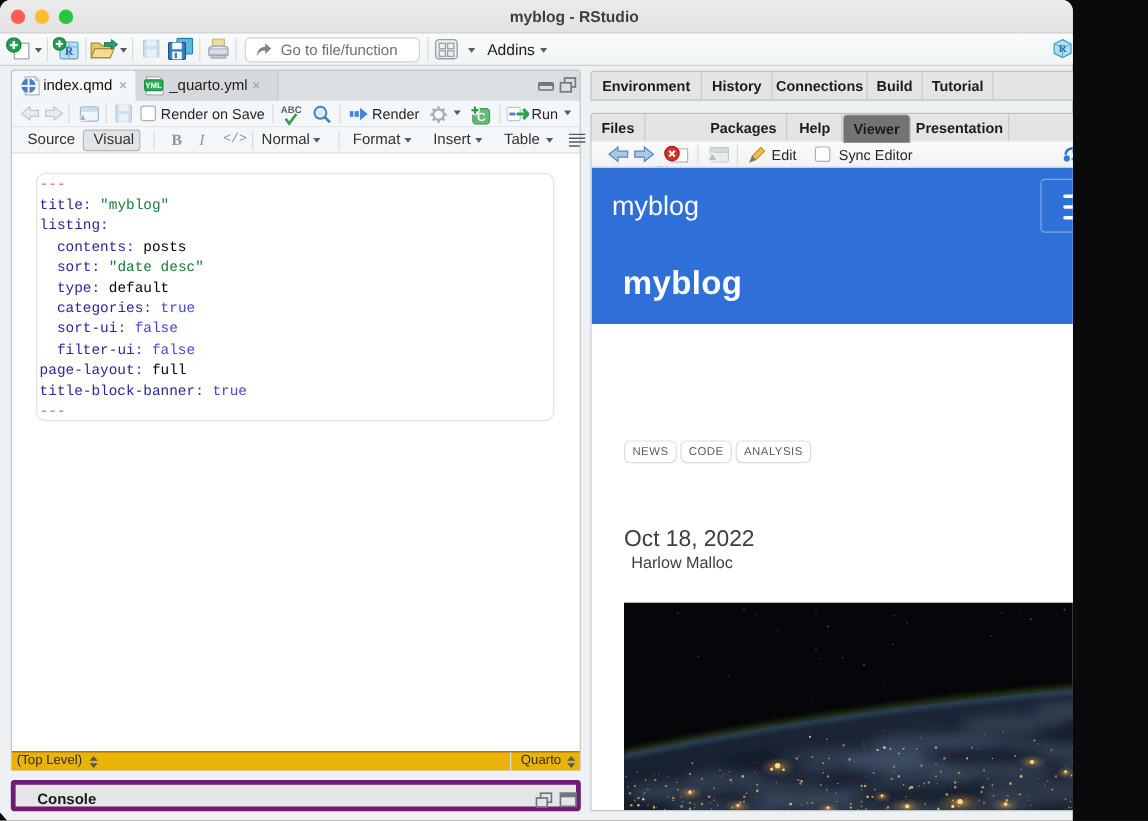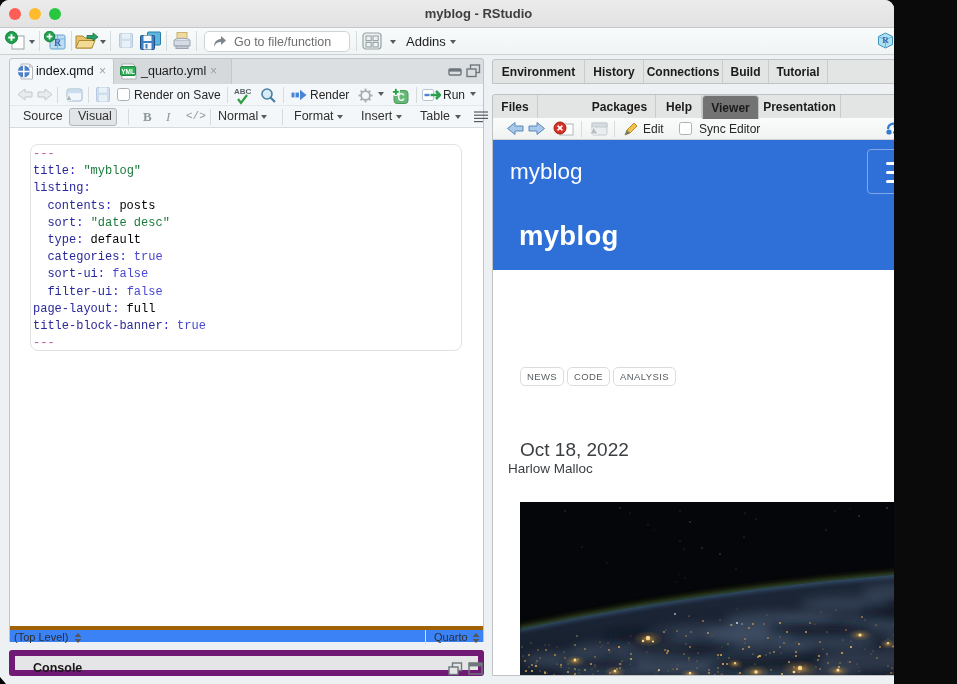--- a/index.html
+++ b/index.html
@@ -27,44 +27,44 @@
   .tab { top:0; height:25px; font-size:12.5px; color:#101010; }
   #tab1 { left:0px; width:104px; background:#f4f7f9; border-right:1px solid #c5c8ca; border-radius:3px 3px 0 0; }
   #tab2 { left:104px; width:118px; background:#d6d9dc; border-right:1px solid #c5c8ca; }
   .tabx { color:#9aa0a3; font-size:12px; }
   #ltb1 { left:0; top:25px; width:473px; height:22px; background:#f4f7f9; border-bottom:1px solid #e3e7e9;}
   #ltb2 { left:0; top:47px; width:473px; height:22px; background:#f4f7f9; border-bottom:1px solid #d7dbdd;}
   #led  { left:0; top:69px; width:473px; height:498px; background:#fff; }
   #ybox { left:20px; top:16px; width:432px; height:207px; border:1px solid #e0e3e6; border-radius:8px; }
   #ycode { left:23px; top:87px; font-family:"Liberation Mono", monospace; font-size:12px; line-height:17.2px; white-space:pre; color:#000; }
   .yp { color:#c2559d; } .yk { color:#28289b; } .yc { color:#2e2ee0; } .ys { color:#1a7a3c; } .yb { color:#4747d1; }
-  #lstatus { left:0; top:567px; width:473px; height:16px; background:#3b82f6; border-top:4px solid #a16207; font-size:11px; color:#2e2e2e; }
+  #lstatus { left:0; top:567px; width:473px; height:16px; background:#eab308; border-top:1px solid #a16207; font-size:11px; color:#2e2e2e; }
   .tbt1 { font-size:12px; color:#262626; top:4px; }
   .tbt2 { font-size:12.5px; color:#303030; top:3px; }
   .gico { color:#8e979b; font-family:"Liberation Serif", serif; }
   #console { left:9px; top:650px; width:475px; height:26px; background:#e5e5e7;
-     border:6px solid #701a75; border-radius:3px; }
+     border:4px solid #701a75; border-radius:3px; }
   #rtop { left:492px; top:59px; width:457px; height:25px; background:#e3e4e4;
     border:1px solid #c0c3c3; border-radius:3px 3px 0 0; }
   .rtab { top:0; height:23px; border-right:1px solid #c9cccc; display:flex; align-items:center; justify-content:center; }
   .barbold { font-weight:bold; font-size:12px; color:#1b1b1b; }
   #rbot { left:492px; top:94px; width:457px; height:582px; background:#e3e4e4;
     border:1px solid #c0c3c3; border-radius:3px 3px 0 0; }
   #rtb { left:0; top:23px; width:455px; height:22px; background:linear-gradient(#fafbfb,#f1f3f3); border-bottom:1px solid #ccd0d0; }
   #viewer { left:0; top:45px; width:455px; height:535px; background:#fff; overflow:hidden; }
   #bluehdr { left:0; top:0; width:454px; height:130px; background:#2f6fd8; }
   #brand { left:17px; top:19px; font-size:22.5px; color:#fbfcfe; }
   #hamburger { left:374px; top:9px; width:63px; height:45px; border:1px solid #82a7e4; border-radius:4px; }
   .hbar { left:18px; width:27px; height:3px; background:#fff; border-radius:2px; }
   #btitle { left:26px; top:80px; font-size:27.5px; font-weight:bold; color:#fff; letter-spacing:0.3px; }
   #ptitle { left:26px; top:184px; font-size:24px; color:#34383b; }
   .pill { top:227px; height:19px; border:1px solid #dadde0; border-radius:5px; font-size:9.5px; color:#575d61; display:flex; align-items:center; padding:0 6px; letter-spacing:0.4px;}
   #pdesc { left:27px; top:266px; font-size:17px; color:#3b3f42; }
   #pdate { left:27px; top:299px; font-size:19px; color:#3b3f42; }
-  #pauth { left:15px; top:321px; font-size:13.5px; color:#3b3f42; }
+  #pauth { left:33px; top:321px; font-size:13.5px; color:#3b3f42; }
   #earth { left:27px; top:362px; width:401px; height:175px; }
 </style>
 </head>
 <body>
 <div id="win">
   <div id="titlebar" class="abs">
     <div class="abs tl" style="left:9px;  background:#fe5e56;"></div>
     <div class="abs tl" style="left:29px; background:#fdbb2d;"></div>
     <div class="abs tl" style="left:49px; background:#27c73f;"></div>
     <div class="abs" id="title">myblog - RStudio</div>

